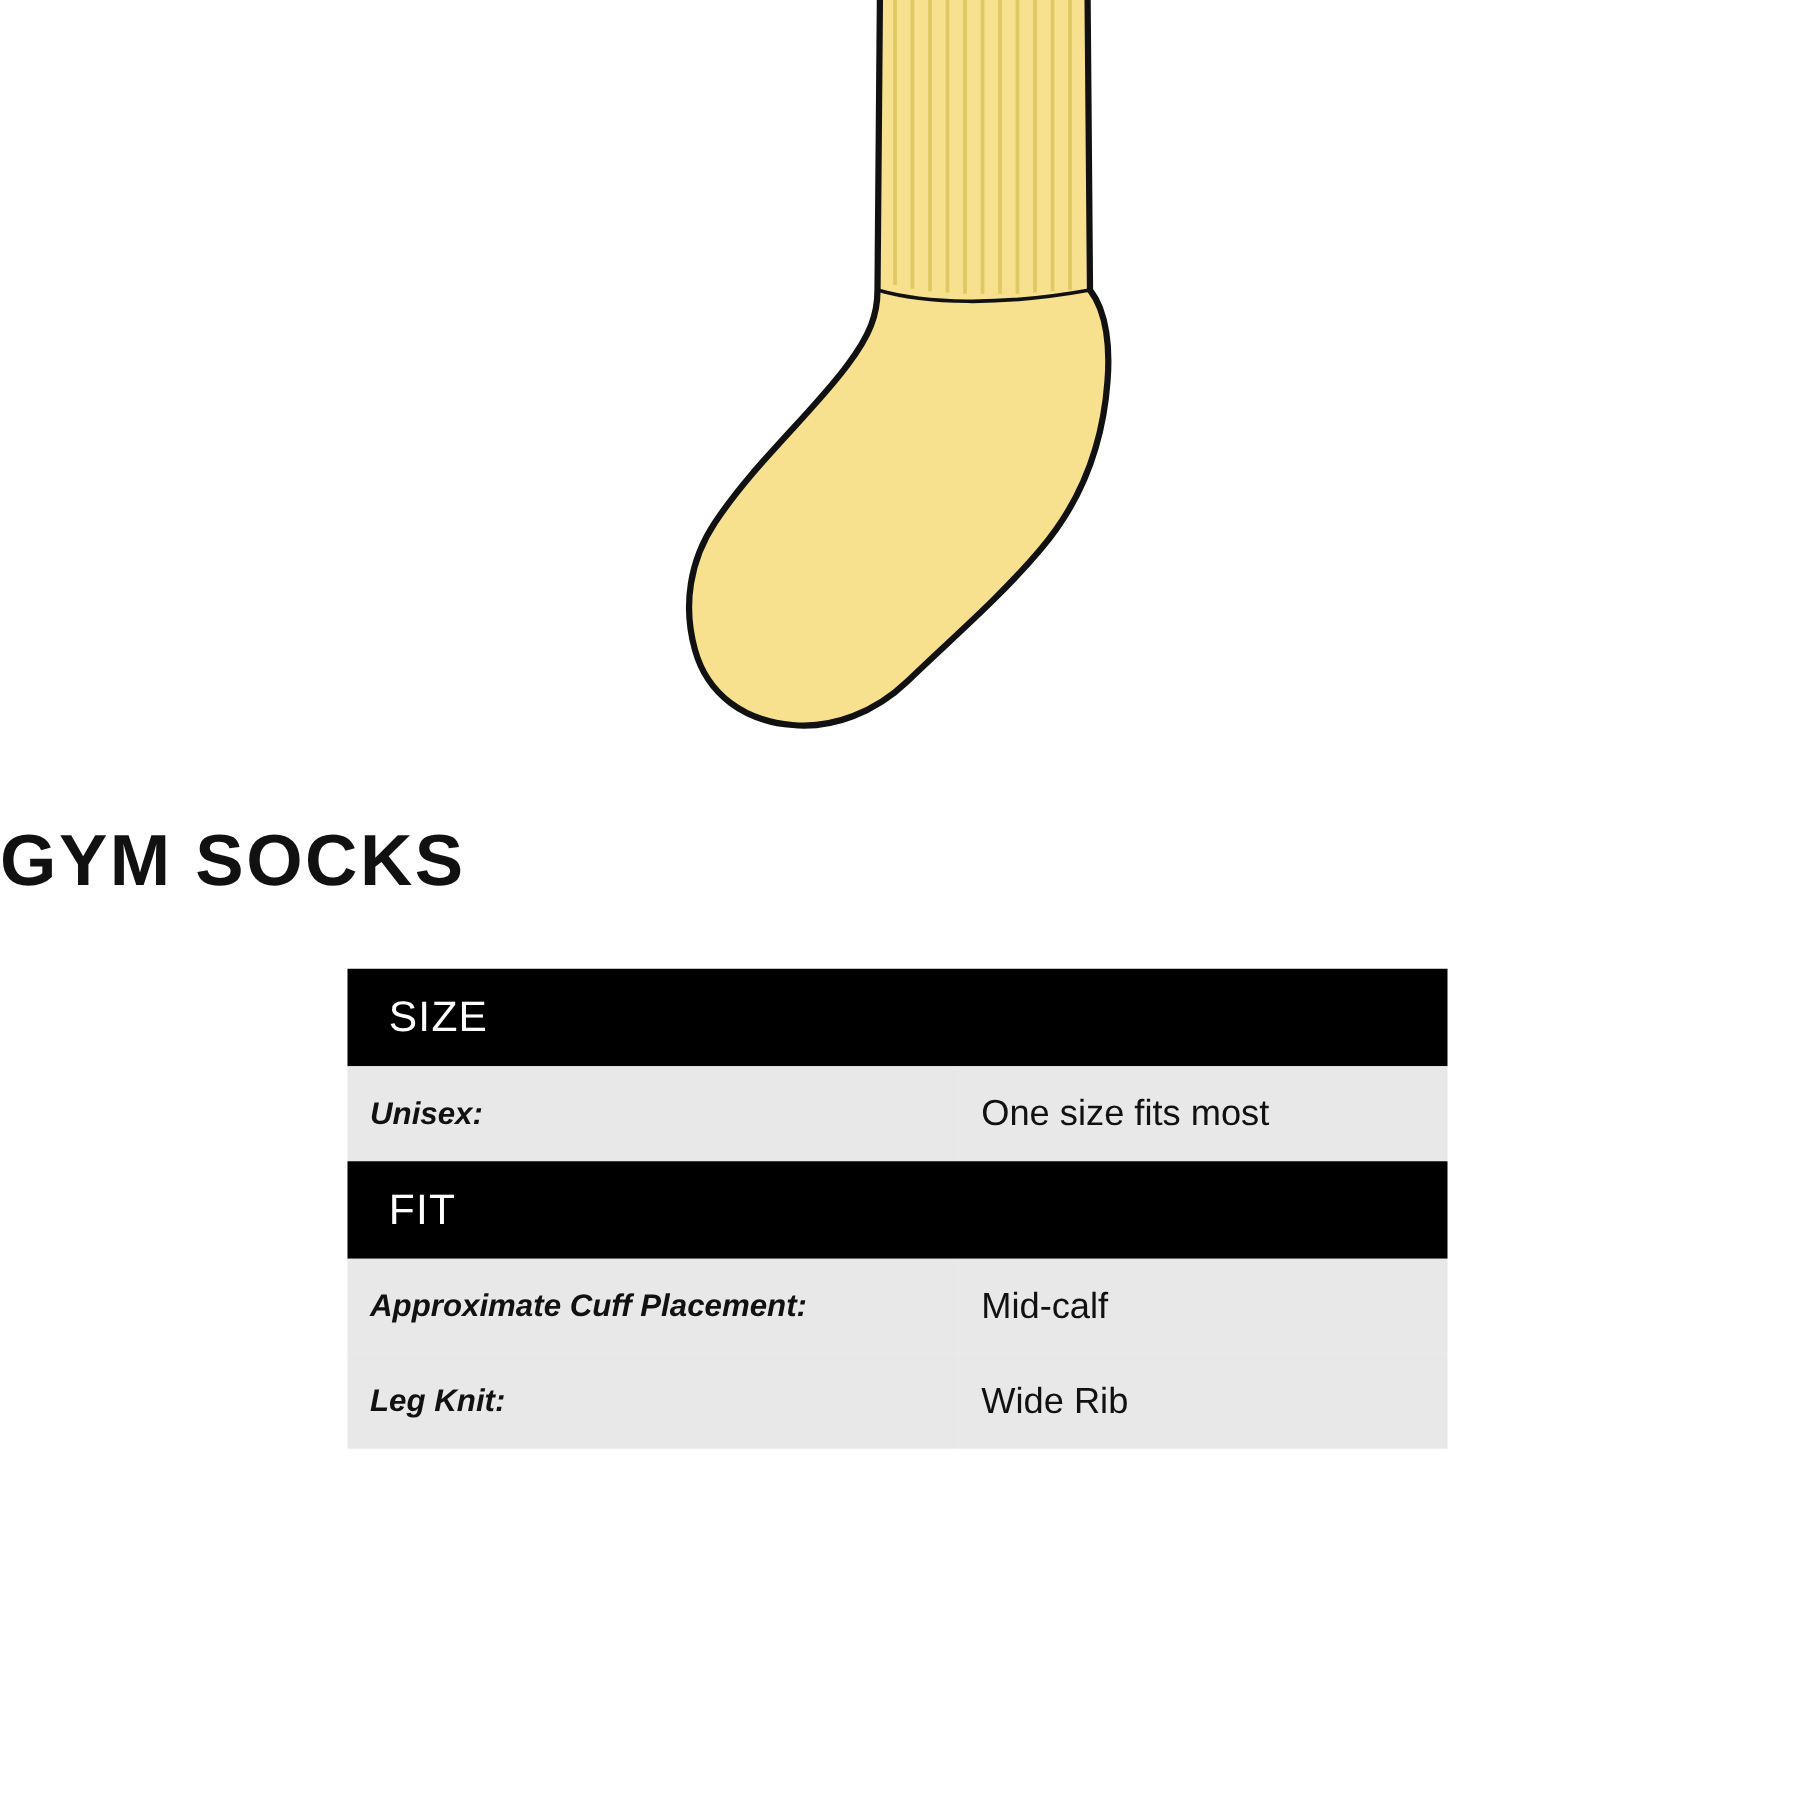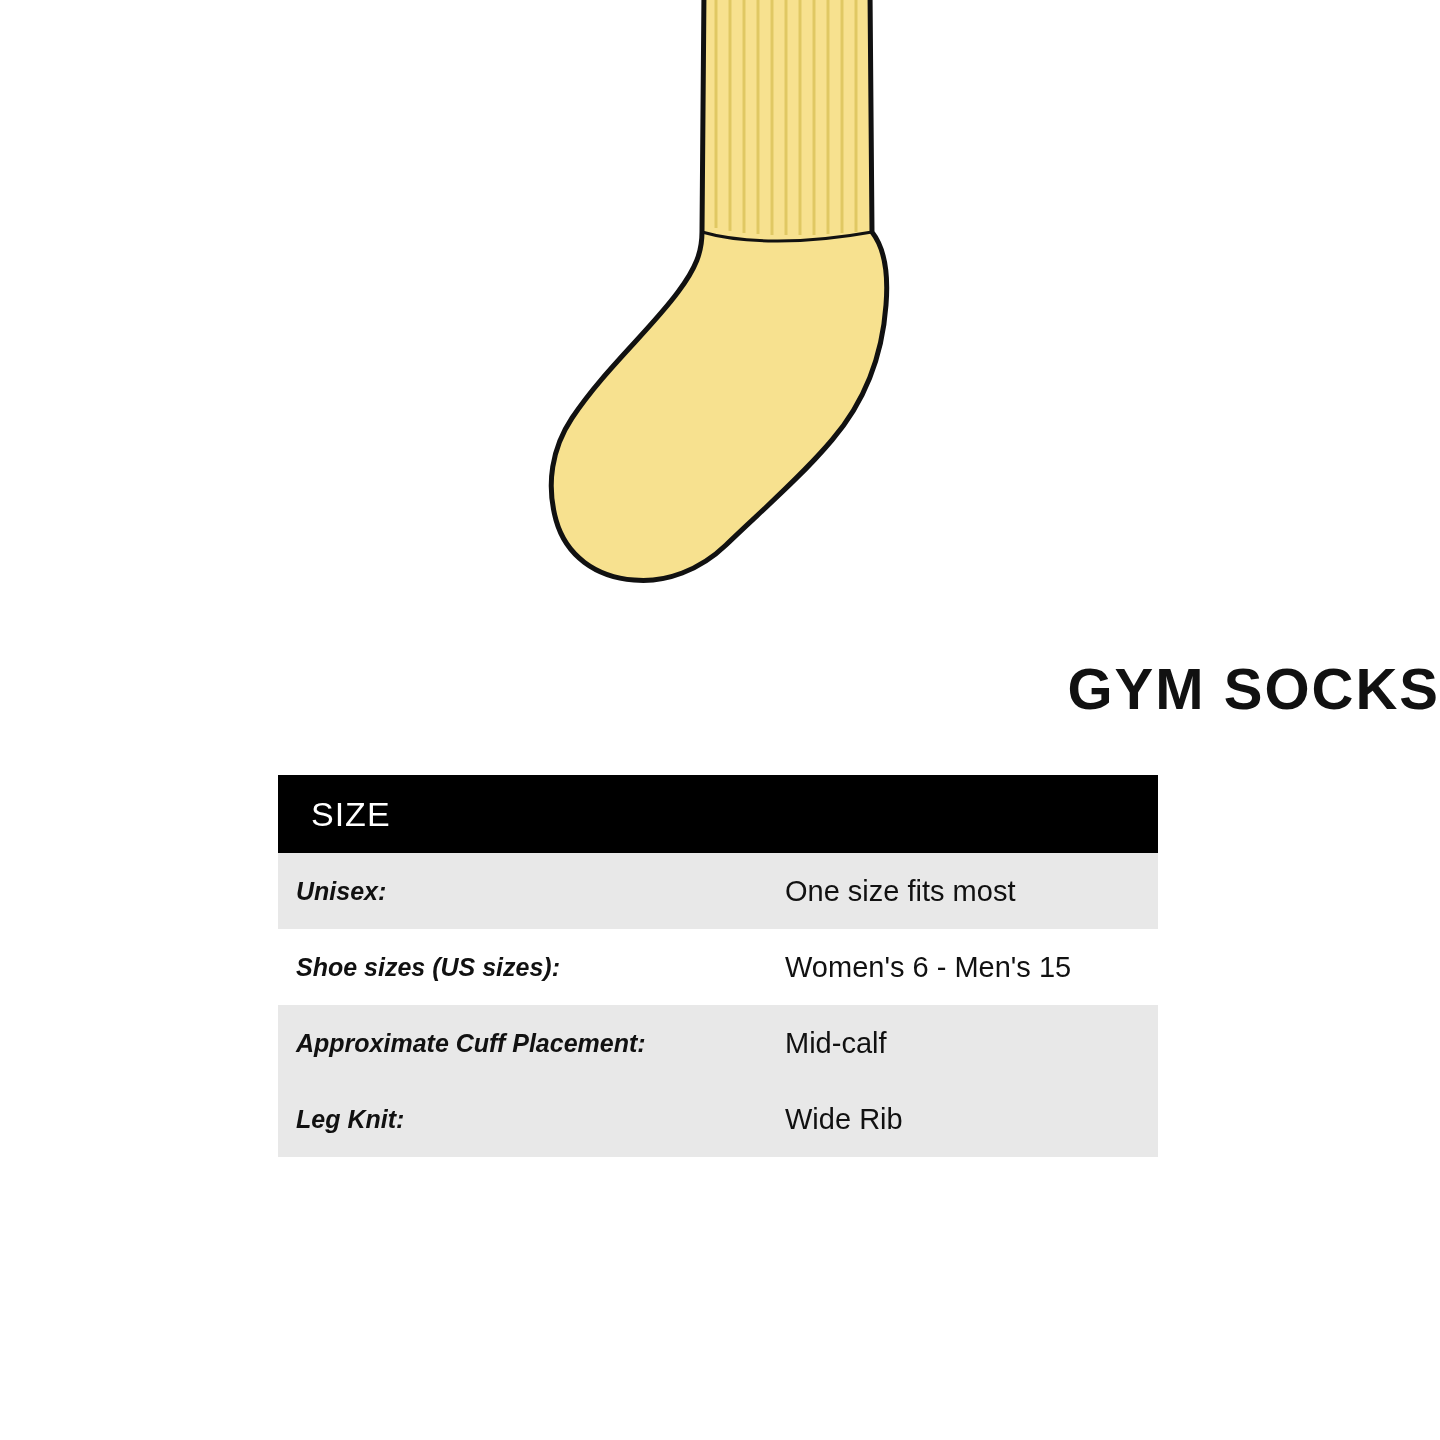--- a/index.html
+++ b/index.html
@@ -23,21 +23,21 @@
     width: 1440px;
     height: 640px;
   }
 
   
   #product-title {
     position: absolute;
     top: 655px;
     left: 0;
     width: 1440px;
-    text-align: right;
+    text-align: left;
     font-size: 58px;
     font-weight: 700;
     letter-spacing: 2px;
     color: #111111;
     font-family: "Liberation Sans", sans-serif;
   }
 
   
   #spec-table {
     position: absolute;
@@ -120,23 +120,22 @@
 <table id="spec-table">
   <tbody>
     <tr class="section-row">
       <td colspan="2">SIZE</td>
     </tr>
     <tr class="spec-row row-shade">
       <td class="label-cell">Unisex:</td>
       <td class="value-cell">One size fits most</td>
     </tr>
 
-    <tr class="spec-row row-plain">
-      <td class="label-cell">Shoe sizes (US sizes):</td>
-      <td class="value-cell">Women's 6 - Men's 15</td>
+    <tr class="section-row">
+      <td colspan="2">FIT</td>
     </tr>
     <tr class="spec-row row-shade">
       <td class="label-cell">Approximate Cuff Placement:</td>
       <td class="value-cell">Mid-calf</td>
     </tr>
 
     <tr class="spec-row row-shade">
       <td class="label-cell">Leg Knit:</td>
       <td class="value-cell">Wide Rib</td>
     </tr>

